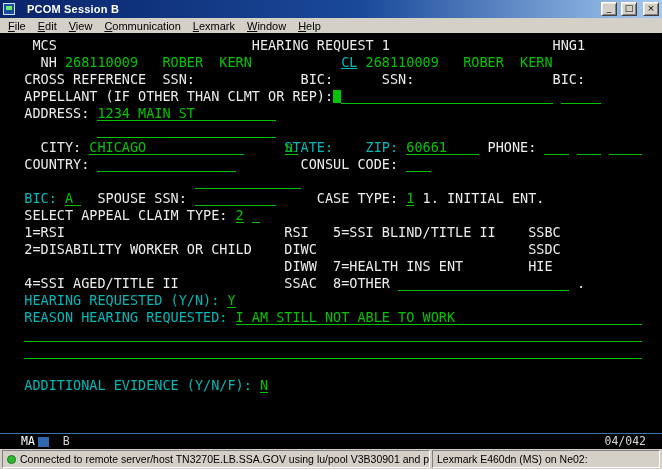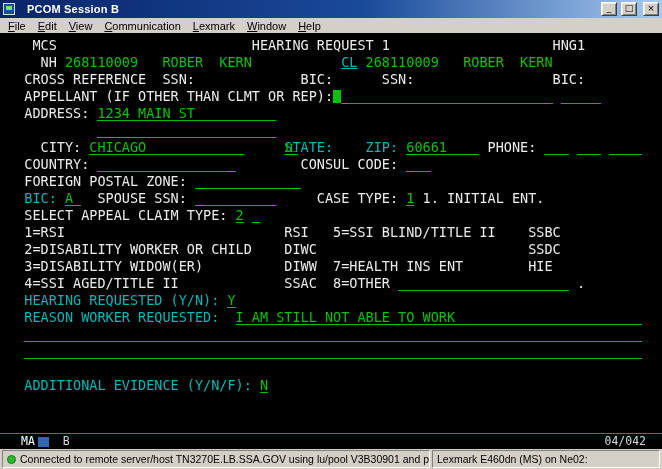--- a/index.html
+++ b/index.html
@@ -123,51 +123,49 @@
       <span class="seg-t col-c" style="left: calc(44ch + 8px); top: 106px;">ZIP:</span>
       <span class="seg-f col-g" style="width: 9ch; left: calc(49ch + 8px); top: 106px;">60661</span>
       <span class="seg-t col-w" style="left: calc(59ch + 8px); top: 106px;">PHONE:</span>
       <span class="seg-f col-g" style="width: 3ch; left: calc(66ch + 8px); top: 106px;"></span>
       <span class="seg-f col-g" style="width: 3ch; left: calc(70ch + 8px); top: 106px;"></span>
       <span class="seg-f col-g" style="width: 4ch; left: calc(74ch + 8px); top: 106px;"></span>
       <span class="seg-t col-w" style="left: calc(2ch + 8px); top: 123px;">COUNTRY:</span>
       <span class="seg-f col-g" style="width: 17ch; left: calc(11ch + 8px); top: 123px;"></span>
       <span class="seg-t col-w" style="left: calc(36ch + 8px); top: 123px;">CONSUL CODE:</span>
       <span class="seg-f col-g" style="width: 3ch; left: calc(49ch + 8px); top: 123px;"></span>
-      <span class="seg-t col-w" style="left: calc(2ch + 8px); top: 140px;">FOREIGN POSTAL ZONE:</span>
       <span class="seg-f col-g" style="width: 13ch; left: calc(23ch + 8px); top: 140px;"></span>
       <span class="seg-t col-c" style="left: calc(2ch + 8px); top: 157px;">BIC:</span>
       <span class="seg-f col-g" style="width: 2ch; left: calc(7ch + 8px); top: 157px;">A</span>
       <span class="seg-t col-w" style="left: calc(11ch + 8px); top: 157px;">SPOUSE SSN:</span>
       <span class="seg-f col-g" style="width: 10ch; left: calc(23ch + 8px); top: 157px;"></span>
       <span class="seg-t col-w" style="left: calc(38ch + 8px); top: 157px;">CASE TYPE:</span>
       <span class="seg-f col-g" style="width: 1ch; left: calc(49ch + 8px); top: 157px;">1</span>
       <span class="seg-t col-w" style="left: calc(51ch + 8px); top: 157px;">1. INITIAL ENT.</span>
       <span class="seg-t col-w" style="left: calc(2ch + 8px); top: 174px;">SELECT APPEAL CLAIM TYPE:</span>
       <span class="seg-f col-g" style="width: 1ch; left: calc(28ch + 8px); top: 174px;">2</span>
       <span class="seg-f col-g" style="width: 1ch; left: calc(30ch + 8px); top: 174px;"></span>
       <span class="seg-t col-w" style="left: calc(2ch + 8px); top: 191px;">1=RSI</span>
       <span class="seg-t col-w" style="left: calc(34ch + 8px); top: 191px;">RSI</span>
       <span class="seg-t col-w" style="left: calc(40ch + 8px); top: 191px;">5=SSI BLIND/TITLE II</span>
       <span class="seg-t col-w" style="left: calc(64ch + 8px); top: 191px;">SSBC</span>
       <span class="seg-t col-w" style="left: calc(2ch + 8px); top: 208px; text-align: center;">2=DISABILITY WORKER OR CHILD</span>
       <span class="seg-t col-w" style="left: calc(34ch + 8px); top: 208px;">DIWC</span>
       <span class="seg-t col-w" style="left: calc(64ch + 8px); top: 208px;">SSDC</span>
-      <span class="seg-t col-w" style="left: calc(2ch + 8px); top: 225px;">3=DISABILITY WIDOW(ER)</span>
       <span class="seg-t col-w" style="left: calc(34ch + 8px); top: 225px;">DIWW</span>
       <span class="seg-t col-w" style="left: calc(40ch + 8px); top: 225px;">7=HEALTH INS ENT</span>
       <span class="seg-t col-w" style="left: calc(64ch + 8px); top: 225px;">HIE</span>
       <span class="seg-t col-w" style="left: calc(2ch + 8px); top: 242px;">4=SSI AGED/TITLE II</span>
       <span class="seg-t col-w" style="left: calc(34ch + 8px); top: 242px;">SSAC</span>
       <span class="seg-t col-w" style="left: calc(40ch + 8px); top: 242px;">8=OTHER</span>
       <span class="seg-f col-g" style="width: 21ch; left: calc(48ch + 8px); top: 242px;"></span>
       <span class="seg-t col-w" style="left: calc(70ch + 8px); top: 242px;">.</span>
       <span class="seg-t col-c" style="left: calc(2ch + 8px); top: 259px;">HEARING REQUESTED (Y/N):</span>
       <span class="seg-f col-g" style="width: 1ch; left: calc(27ch + 8px); top: 259px;">Y</span>
-      <span class="seg-t col-c" style="left: calc(2ch + 8px); top: 276px;">REASON WORKER REQUESTED:</span>
+      <span class="seg-t col-c" style="left: calc(2ch + 8px); top: 276px;">REASON HEARING REQUESTED:</span>
       <span class="seg-f col-g" style="width: 50ch; left: calc(28ch + 8px); top: 276px;">I AM STILL NOT ABLE TO WORK</span>
       <span class="seg-f col-g" style="width: 76ch; left: calc(2ch + 8px); top: 293px;"></span>
       <span class="seg-f col-g" style="width: 76ch; left: calc(2ch + 8px); top: 310px;"></span>
       <span class="seg-t col-c" style="left: calc(2ch + 8px); top: 344px;">ADDITIONAL EVIDENCE (Y/N/F):</span>
       <span class="seg-f col-g" style="width: 1ch; left: calc(31ch + 8px); top: 344px;">N</span>
     </div>
 
   <div class="statusbar">
     <div class="sb-panel sb-left">
       <span class="conn-icon"></span>

